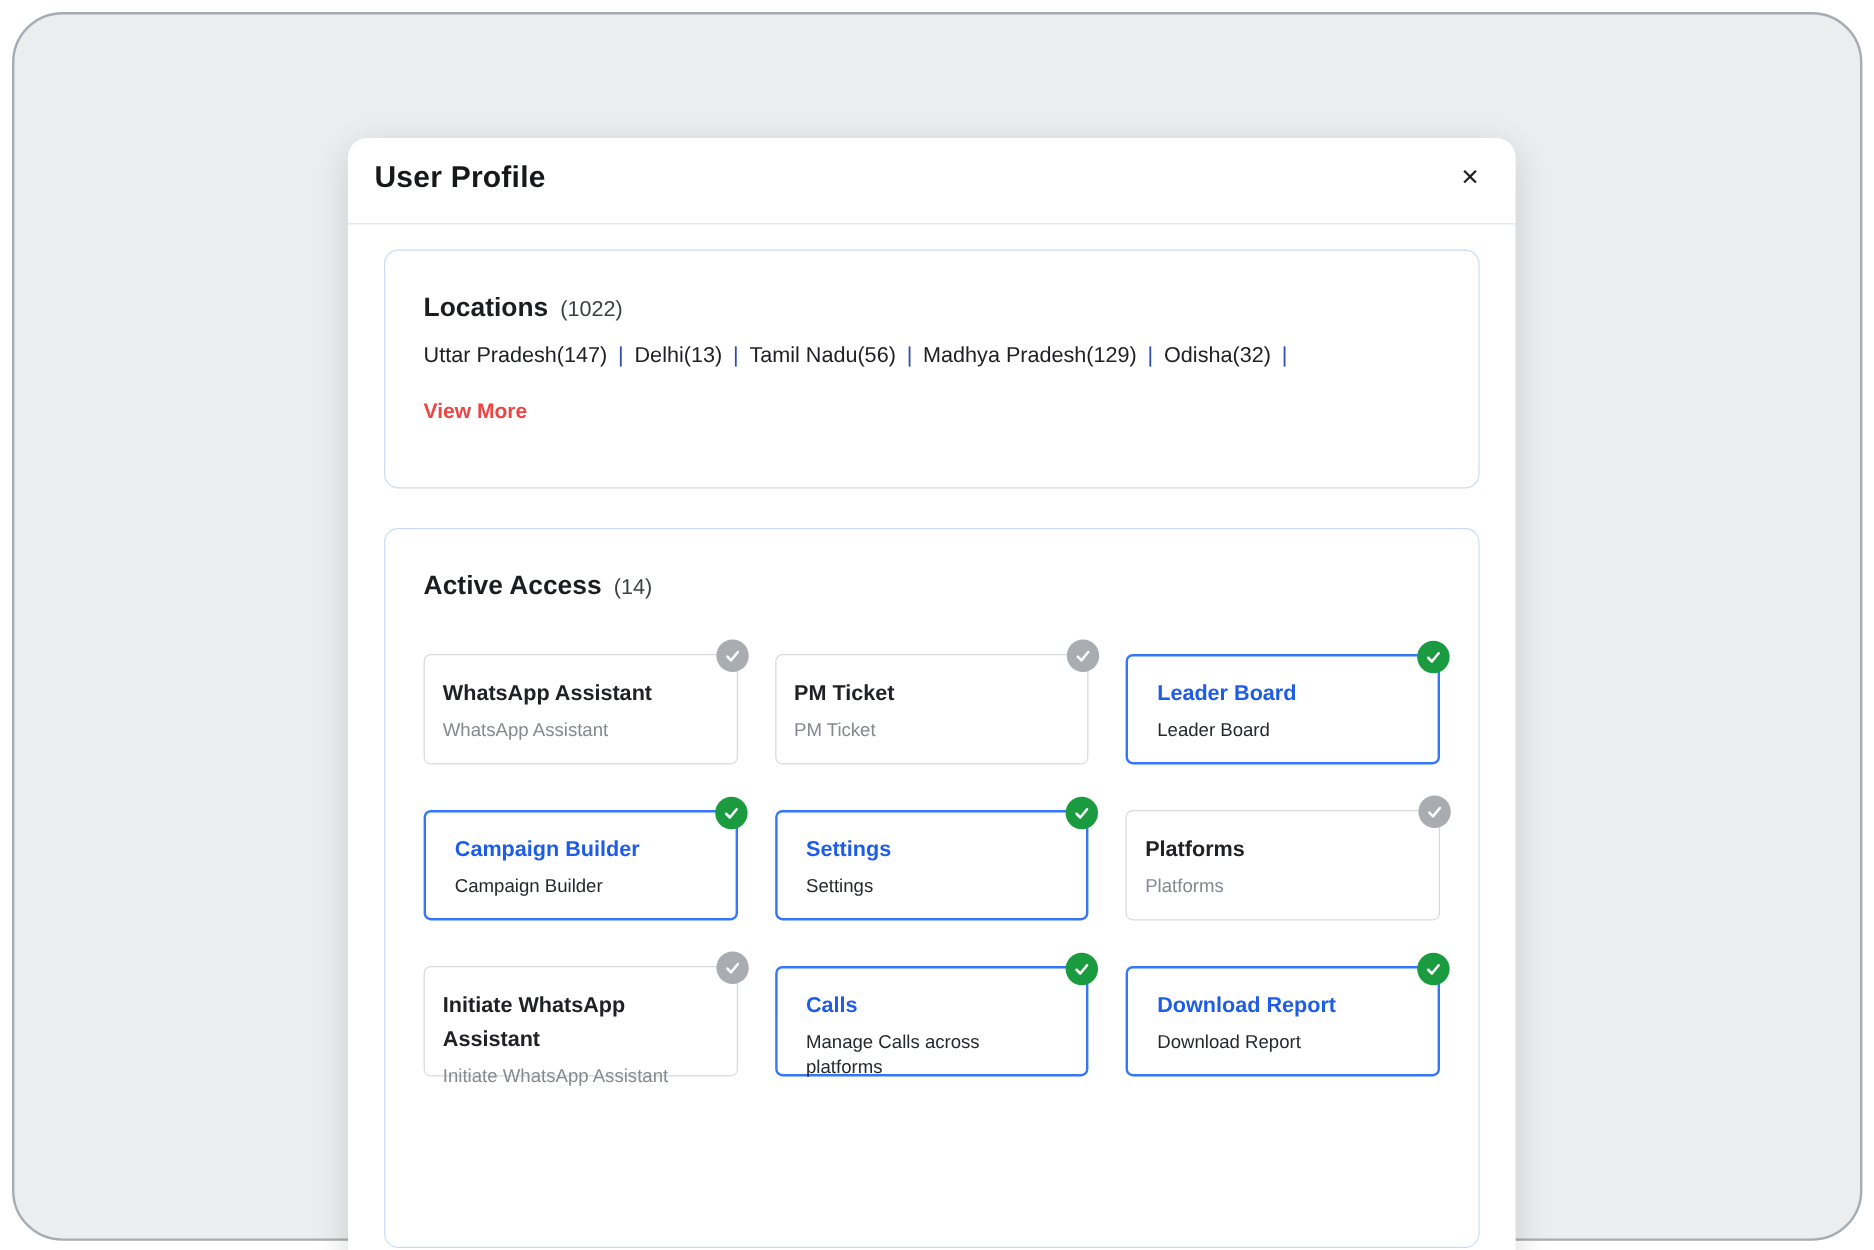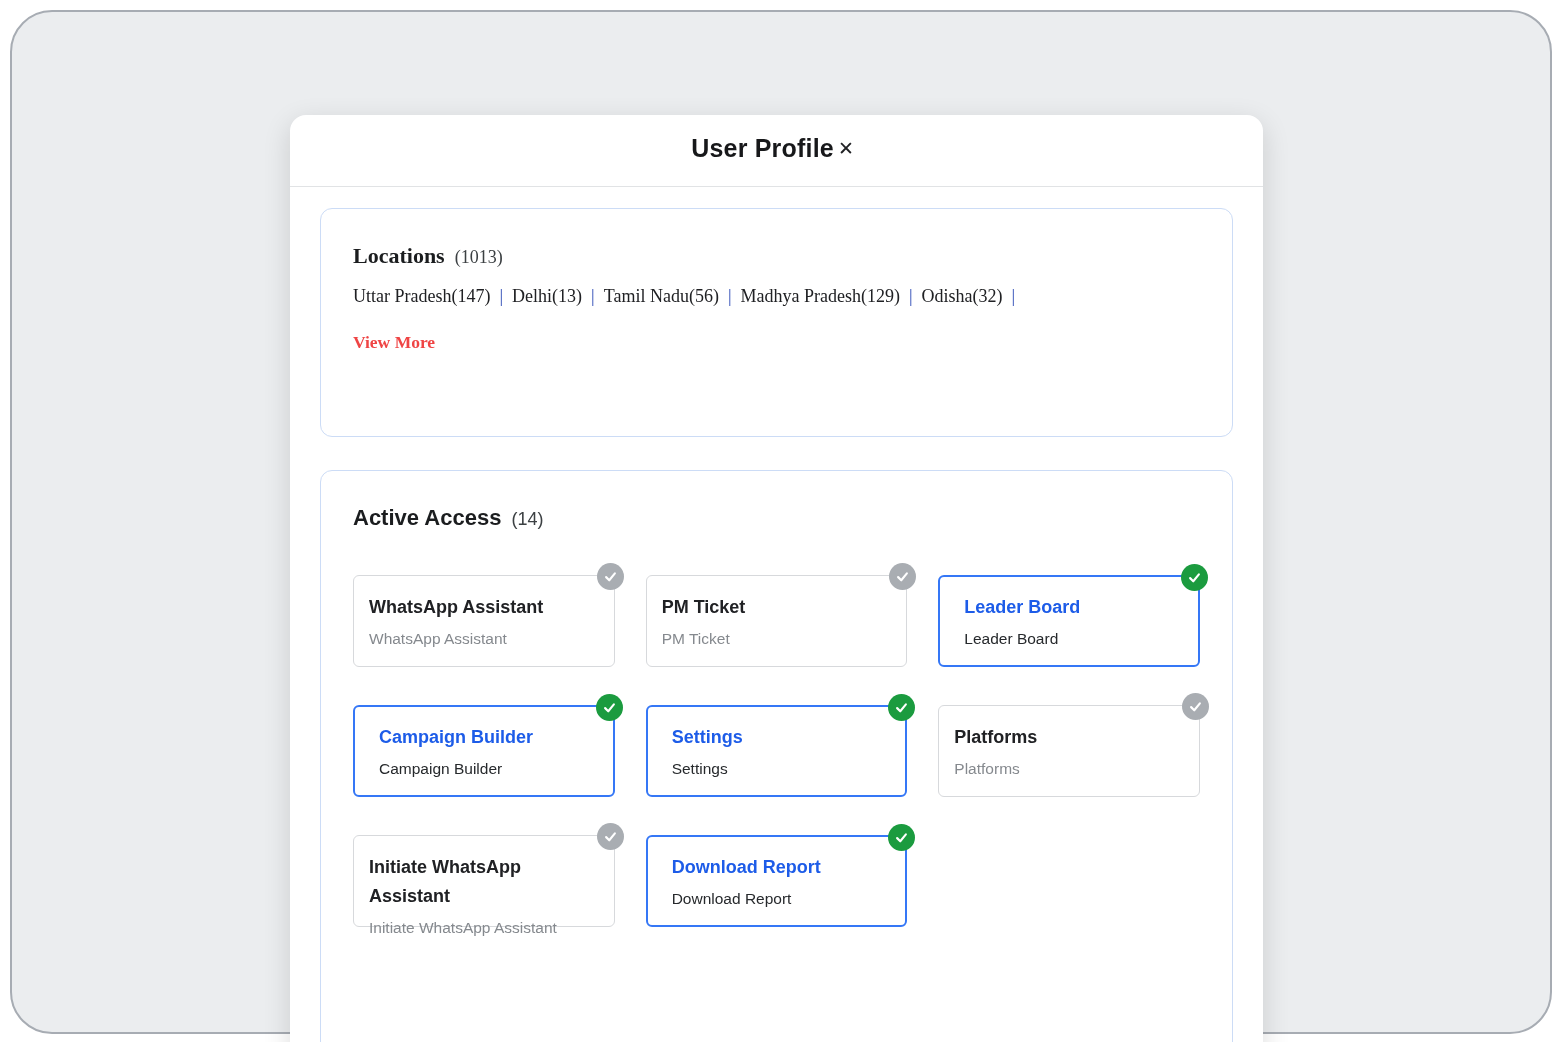--- a/index.html
+++ b/index.html
@@ -25,21 +25,21 @@
     border-radius: 16px 16px 0 0;
     box-shadow: 0 8px 28px rgba(0,0,0,0.14);
     display: flex;
     flex-direction: column;
   }
   .modal-header {
     height: 72px;
     flex: 0 0 72px;
     display: flex;
     align-items: center;
-    justify-content: center;
+    justify-content: space-between;
     padding: 0 26px 4px 22px;
     border-bottom: 1px solid #e1e3e5;
   }
   .modal-title {
     font-size: 25px;
     font-weight: 700;
     color: #17181a;
     letter-spacing: 0.2px;
   }
   .close-btn {
@@ -57,21 +57,21 @@
     display: flex;
     flex-direction: column;
     gap: 33px;
   }
   .section-card {
     border: 1px solid #ccdcf6;
     border-radius: 12px;
     padding: 34px 32px 0 32px;
     background: #ffffff;
   }
-  .section-card.locations { height: 229px; font-family: Liberation Serif, serif; }
+  .section-card.locations { height: 199px; }
   .section-card.active-access { height: 600px; }
   .section-heading {
     display: flex;
     align-items: baseline;
     gap: 10px;
   }
   .section-title {
     font-size: 22px;
     font-weight: 700;
     color: #1b1d1f;
@@ -155,21 +155,21 @@
 <div class="modal">
   <div class="modal-header">
     <div class="modal-title">User Profile</div>
     <button class="close-btn">✕</button>
   </div>
   <div class="modal-body">
 
     <div class="section-card locations">
       <div class="section-heading">
         <span class="section-title">Locations</span>
-        <span class="section-count">(1013)</span>
+        <span class="section-count">(1022)</span>
       </div>
       <div class="locations-line"><span class="loc-item">Uttar Pradesh(147)</span><span class="loc-sep">|</span><span class="loc-item">Delhi(13)</span><span class="loc-sep">|</span><span class="loc-item">Tamil Nadu(56)</span><span class="loc-sep">|</span><span class="loc-item">Madhya Pradesh(129)</span><span class="loc-sep">|</span><span class="loc-item">Odisha(32)</span><span class="loc-sep">|</span></div>
       <a class="view-more">View More</a>
     </div>
 
     <div class="section-card active-access">
       <div class="section-heading">
         <span class="section-title">Active Access</span>
         <span class="section-count">(14)</span>
       </div>
@@ -236,20 +236,29 @@
     </span>
     <div class="access-card-title">Initiate WhatsApp Assistant</div>
     <div class="access-card-subtitle">Initiate WhatsApp Assistant</div>
   </div>
           <div class="access-card selected">
     <span class="check-badge">
       <svg width="15" height="15" viewBox="0 0 24 24">
         <polyline points="5,13 10,18 19,7" fill="none" stroke="#ffffff" stroke-width="3.4" stroke-linecap="round" stroke-linejoin="round"></polyline>
       </svg>
     </span>
+    <div class="access-card-title">Calls</div>
+    <div class="access-card-subtitle">Manage Calls across platforms</div>
+  </div>
+          <div class="access-card selected">
+    <span class="check-badge">
+      <svg width="15" height="15" viewBox="0 0 24 24">
+        <polyline points="5,13 10,18 19,7" fill="none" stroke="#ffffff" stroke-width="3.4" stroke-linecap="round" stroke-linejoin="round"></polyline>
+      </svg>
+    </span>
     <div class="access-card-title">Download Report</div>
     <div class="access-card-subtitle">Download Report</div>
   </div>
         </div>
     </div>
 
   </div>
 </div>
 
 </body></html>

